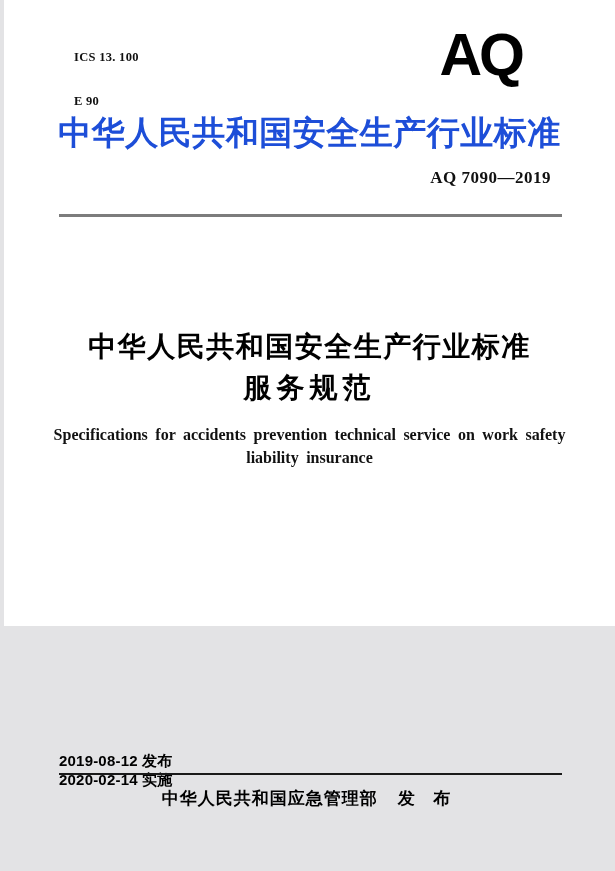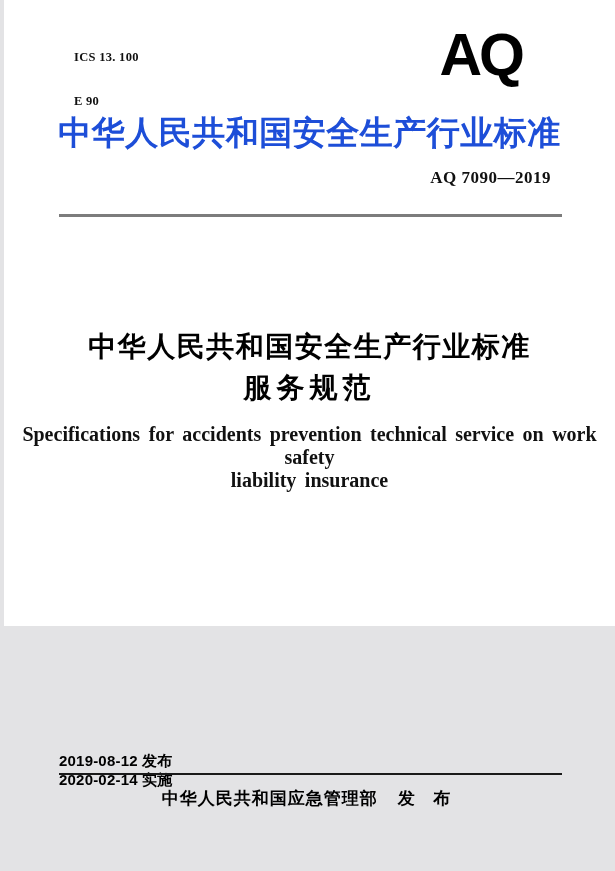--- a/index.html
+++ b/index.html
@@ -93,21 +93,21 @@
   .title-cn .line1 { letter-spacing: 1.5px; display: block; }
   .title-cn .line2 { letter-spacing: 5px; display: block; }
   .title-en {
     position: absolute;
     top: 423px;
     left: 0;
     width: 100%;
     text-align: center;
     font-family: "Liberation Serif", serif;
     font-weight: bold;
-    font-size: 20px;
+    font-size: 16px;
     line-height: 23px;
     word-spacing: 3.5px;
     color: #111;
   }
   .title-en span { display: block; }
   .dates-row {
     position: absolute;
     top: 752px;
     left: 55px;
     width: 503px;

